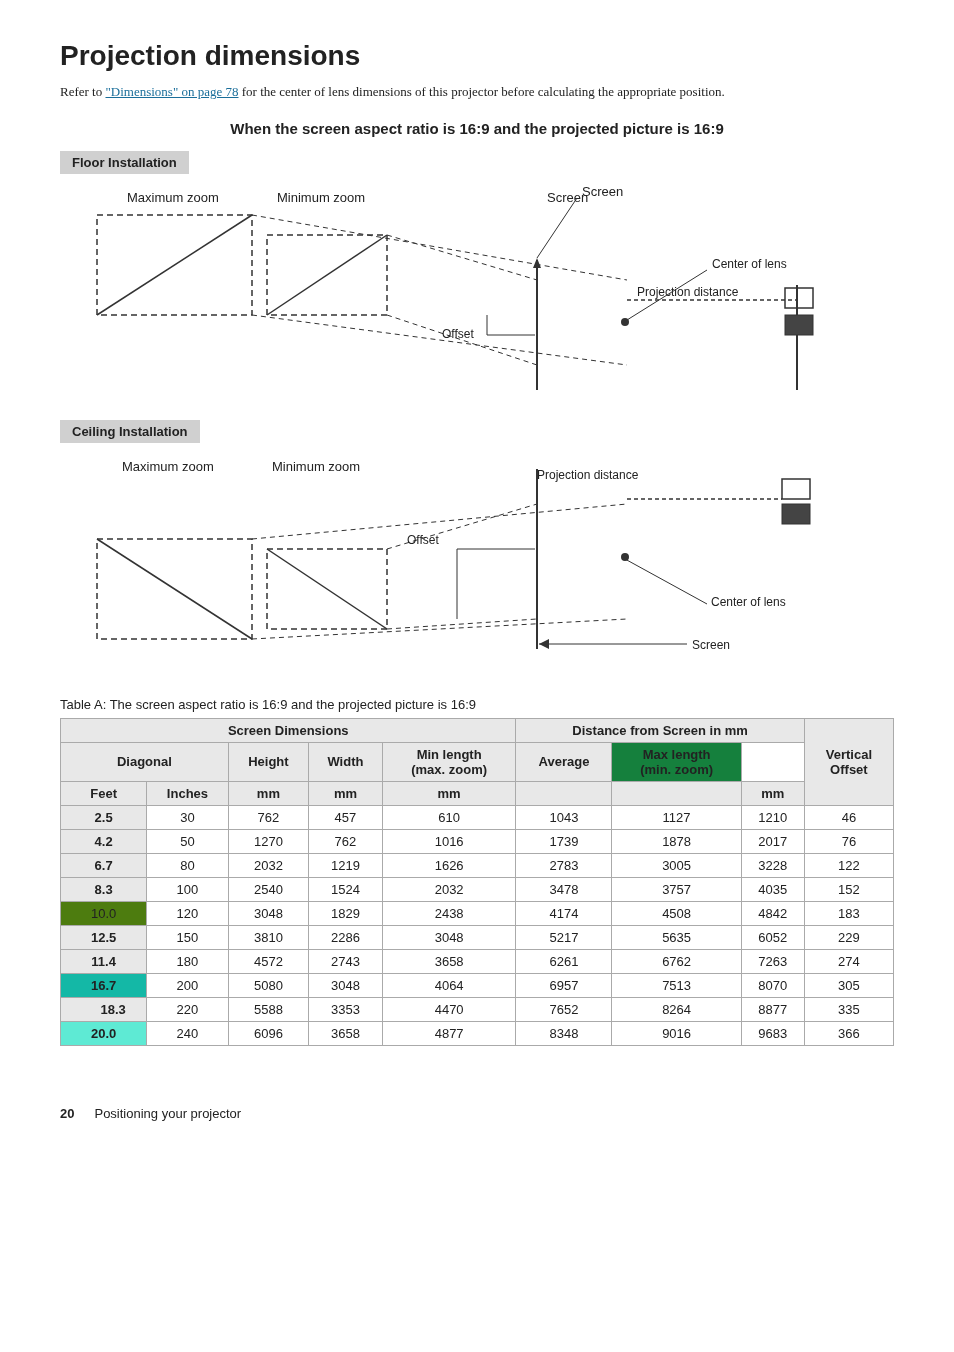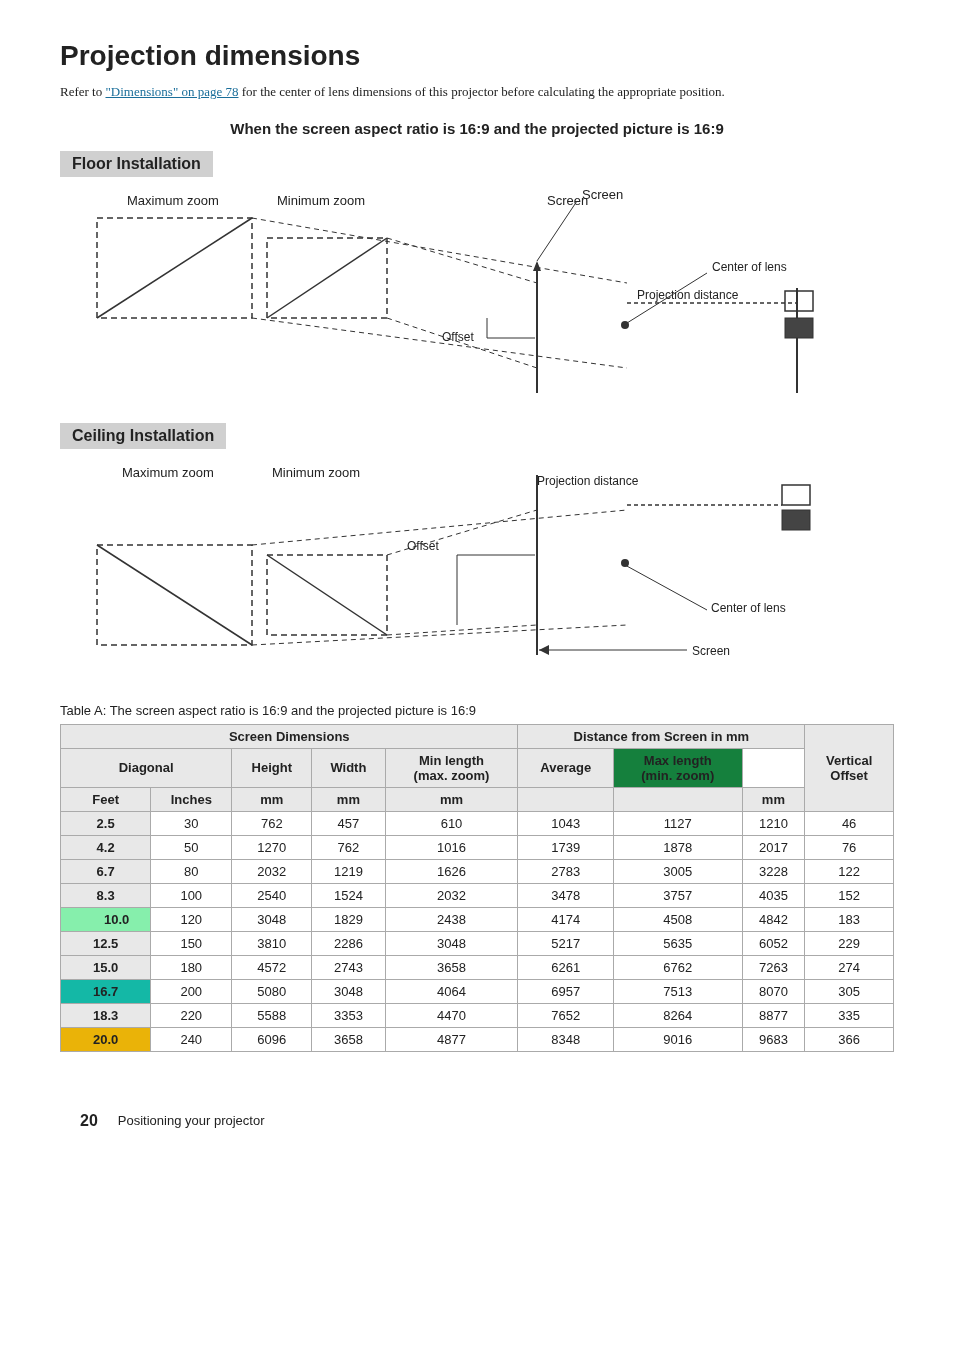--- a/index.html
+++ b/index.html
@@ -35,21 +35,21 @@
       text-align: center;
     }
     .diagram-container {
       margin-bottom: 10px;
     }
     .install-label {
       display: inline-block;
       background: #d0d0d0;
       font-weight: bold;
       font-family: Arial, sans-serif;
-      font-size: 16px;
+      font-size: 13px;
       padding: 4px 12px;
       margin-bottom: 6px;
     }
     .diagram-svg {
       display: block;
       width: 100%;
     }
     .table-caption {
       font-size: 13px;
       font-family: Arial, sans-serif;
@@ -77,23 +77,22 @@
     }
     .footer-line {
       margin-top: 40px;
       font-size: 13px;
       font-family: Arial, sans-serif;
       display: flex;
       align-items: center;
       gap: 20px;
     }
     .page-num {
-      font-size: 16px;
-      font-weight: bold;
-      margin-left: 20px;
+      font-size: 13px;
+      font-weight: bold;
     }
   </style>
 </head>
 <body>
 
 <h1>Projection dimensions</h1>
 
 <p class="intro">
   <span>Refer to </span><a>"Dimensions" on page 78</a><span> for the center of lens dimensions of this projector before calculating the appropriate position.</span>
 </p>
@@ -258,21 +257,21 @@
         <td>100</td>
         <td>2540</td>
         <td>1524</td>
         <td>2032</td>
         <td>3478</td>
         <td>3757</td>
         <td>4035</td>
         <td>152</td>
       </tr>
       <tr>
-        <td style="background: #86efac; font-weight: bold; padding-left: 28px;">10.0</td>
+        <td style="background: #4d7c0f; font-weight: normal;">10.0</td>
         <td>120</td>
         <td>3048</td>
         <td>1829</td>
         <td>2438</td>
         <td>4174</td>
         <td>4508</td>
         <td>4842</td>
         <td>183</td>
       </tr>
       <tr>
@@ -280,21 +279,21 @@
         <td>150</td>
         <td>3810</td>
         <td>2286</td>
         <td>3048</td>
         <td>5217</td>
         <td>5635</td>
         <td>6052</td>
         <td>229</td>
       </tr>
       <tr>
-        <td style="background: rgb(232, 232, 232); font-weight: bold;">15.0</td>
+        <td style="background: rgb(232, 232, 232); font-weight: bold;">11.4</td>
         <td>180</td>
         <td>4572</td>
         <td>2743</td>
         <td>3658</td>
         <td>6261</td>
         <td>6762</td>
         <td>7263</td>
         <td>274</td>
       </tr>
       <tr>
@@ -302,32 +301,32 @@
         <td>200</td>
         <td>5080</td>
         <td>3048</td>
         <td>4064</td>
         <td>6957</td>
         <td>7513</td>
         <td>8070</td>
         <td>305</td>
       </tr>
       <tr>
-        <td style="background: rgb(232, 232, 232); font-weight: bold;">18.3</td>
+        <td style="background: rgb(232, 232, 232); font-weight: bold; padding-left: 25px;">18.3</td>
         <td>220</td>
         <td>5588</td>
         <td>3353</td>
         <td>4470</td>
         <td>7652</td>
         <td>8264</td>
         <td>8877</td>
         <td>335</td>
       </tr>
       <tr>
-        <td style="background: #eab308; font-weight: bold;">20.0</td>
+        <td style="background: #5eead4; font-weight: bold;">20.0</td>
         <td>240</td>
         <td>6096</td>
         <td>3658</td>
         <td>4877</td>
         <td>8348</td>
         <td>9016</td>
         <td>9683</td>
         <td>366</td>
       </tr>
     </tbody>

